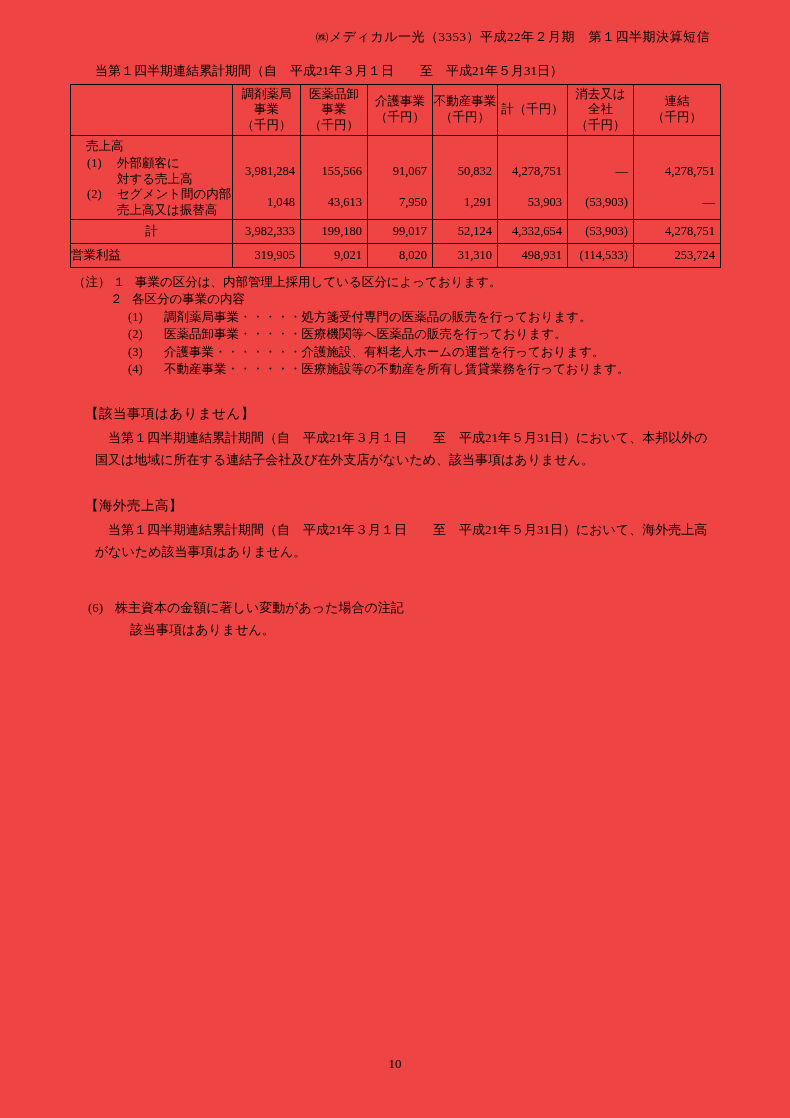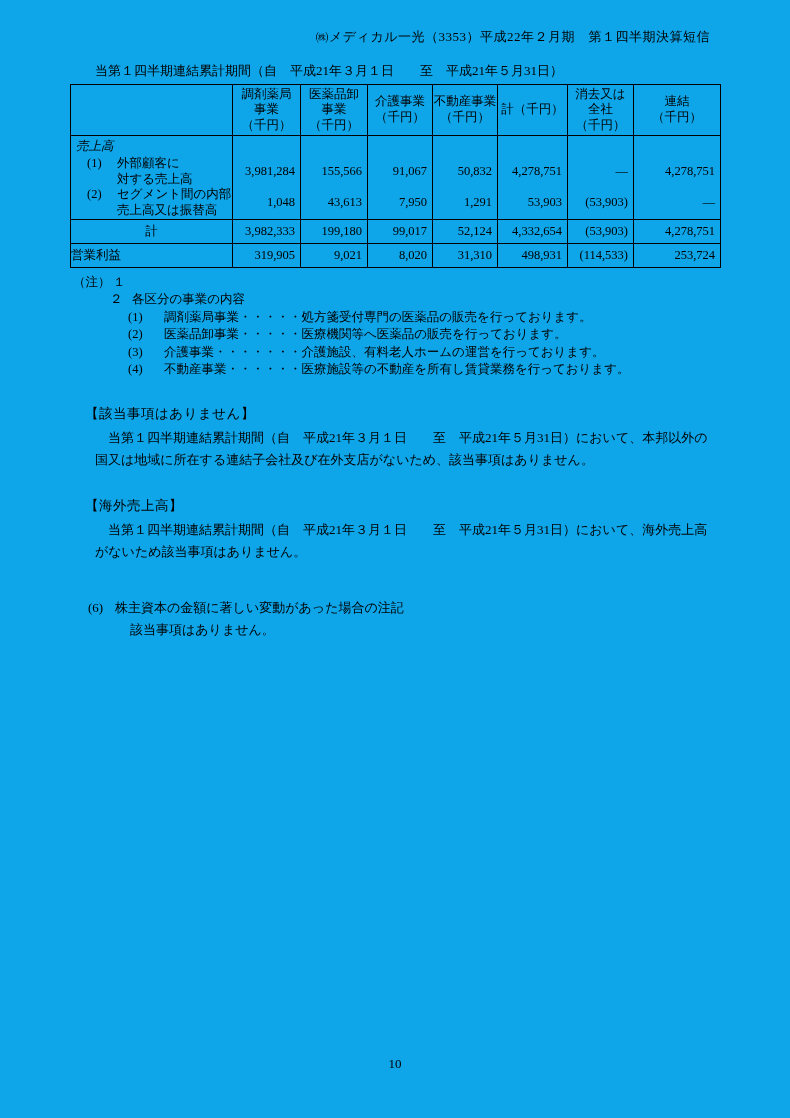--- a/index.html
+++ b/index.html
@@ -1,21 +1,21 @@
 <!DOCTYPE html>
 <html><head>
 <meta charset="utf-8">
 <style>
   html, body { margin:0; padding:0; background:#ffffff; }
   body {
     width:790px; height:1118px;
     font-family:"Liberation Serif", serif;
     color:#000;
   }
-  .page { position:relative; width:790px; height:1118px; overflow:hidden; background:#0ea5e9; }
+  .page { position:relative; width:790px; height:1118px; overflow:hidden; background:#ef4444; }
 
   .doc-header {
     position:absolute; top:28px; right:80px;
     font-size:13px; letter-spacing:0.5px;
   }
 
   .content { position:absolute; top:62px; left:70px; width:654px; }
 
   .table-title { font-size:13px; margin:0 0 4px 25px; }
 
@@ -28,21 +28,21 @@
     overflow:hidden;
   }
   table.seg th + th, table.seg td + td { border-left:1px solid #000; }
   table.seg thead th {
     border-bottom:1px solid #000;
     text-align:center; vertical-align:middle;
     white-space:pre-line; line-height:1.25; height:50px;
   }
   .num { text-align:right; padding-right:5px !important; vertical-align:middle; }
   .r-group td { height:20px; }
-  .r-group .lbl { padding-left:5px; vertical-align:middle;font-style:italic; }
+  .r-group .lbl { padding-left:15px; vertical-align:middle; }
   .r-sub td { height:30px; }
   .r-sub .lbl { padding-left:16px; vertical-align:middle; }
   .lbl .no { display:inline-block; width:30px; vertical-align:top; }
   .lbl .ltxt { display:inline-block; white-space:pre-line; line-height:1.25; vertical-align:top; }
   .r-total td { border-top:1.5px solid #000; border-bottom:1px solid #000; height:23px; }
   .r-total .lbl { text-align:center; vertical-align:middle; }
   .r-profit td { height:23px; }
   .r-profit .lbl { vertical-align:middle; }
 
   .notes { margin-top:6px; font-size:12.5px; line-height:17.5px; }
@@ -173,20 +173,21 @@
           <td class="num">(114,533)</td>
           <td class="num">253,724</td>
         </tr>
       </tbody>
     </table>
 
     <div class="notes">
       <div class="note-line">
         <span class="nmark">（注）</span>
         <span class="nno">１</span>
+        <span>事業の区分は、内部管理上採用している区分によっております。</span>
       </div>
       <div class="note-line">
         <span class="nsp"></span>
         <span class="nno">２</span>
         <span>各区分の事業の内容</span>
       </div>
       <div class="nitem">
         <span class="ino">(1)</span>
         <span>調剤薬局事業・・・・・処方箋受付専門の医薬品の販売を行っております。</span>
       </div>

